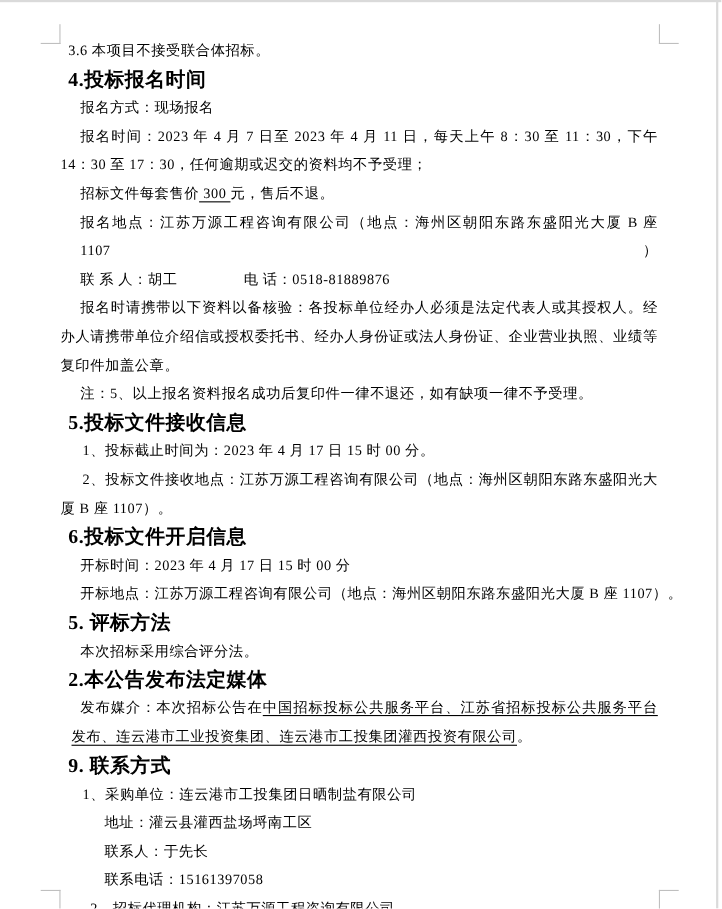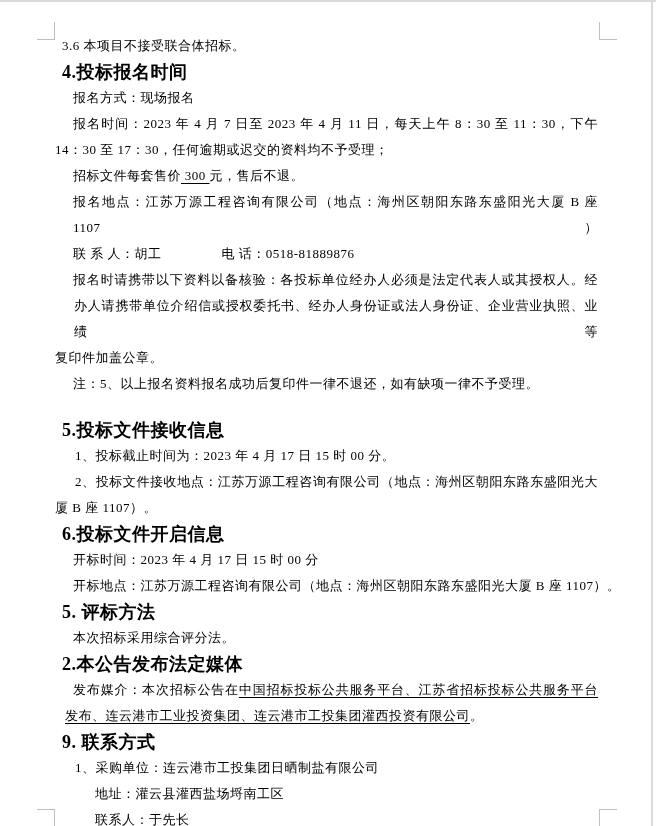--- a/index.html
+++ b/index.html
@@ -69,34 +69,34 @@
   <div class="doc" id="doc">
       <div class="line body" style="padding-left: 7px;"><span>3.6 本项目不接受联合体招标。</span></div>
       <div class="line heading" style="padding-left: 7px;"><span>4.投标报名时间</span></div>
       <div class="line body" style="padding-left: 18px;"><span>报名方式：现场报名</span></div>
       <div class="line body fill" style="padding-left: 18px;"><span>报名时间：2023 年 4 月 7 日至 2023 年 4 月 11 日，每天上午 8：30 至 11：30，下午</span></div>
       <div class="line body" style="padding-left: 0px;"><span>14：30 至 17：30，任何逾期或迟交的资料均不予受理；</span></div>
       <div class="line body" style="padding-left: 18px;"><span>招标文件每套售价</span><span class="u"> 300 </span><span>元，售后不退。</span></div>
       <div class="line body fill" style="padding-left: 18px;"><span>报名地点：江苏万源工程咨询有限公司（地点：海州区朝阳东路东盛阳光大厦 B 座 1107）</span></div>
       <div class="line body" style="padding-left: 18px;"><span>联 系 人：胡工                电 话：0518-81889876</span></div>
       <div class="line body fill" style="padding-left: 18px;"><span>报名时请携带以下资料以备核验：各投标单位经办人必须是法定代表人或其授权人。经</span></div>
-      <div class="line body fill" style="padding-left: 0px; margin-left: 19px;"><span>办人请携带单位介绍信或授权委托书、经办人身份证或法人身份证、企业营业执照、业绩等</span></div>
+      <div class="line body fill" style="padding-left: 0px;"><span>办人请携带单位介绍信或授权委托书、经办人身份证或法人身份证、企业营业执照、业绩等</span></div>
       <div class="line body" style="padding-left: 0px;"><span>复印件加盖公章。</span></div>
       <div class="line body" style="padding-left: 18px;"><span>注：5、以上报名资料报名成功后复印件一律不退还，如有缺项一律不予受理。</span></div>
-      <div class="line heading" style="padding-left: 7px; margin-top: 20px;"><span>5.投标文件接收信息</span></div>
+      <div class="line heading" style="padding-left: 7px;"><span>5.投标文件接收信息</span></div>
       <div class="line body" style="padding-left: 20px;"><span>1、投标截止时间为：2023 年 4 月 17 日 15 时 00 分。</span></div>
       <div class="line body fill" style="padding-left: 20px;"><span>2、投标文件接收地点：江苏万源工程咨询有限公司（地点：海州区朝阳东路东盛阳光大</span></div>
       <div class="line body" style="padding-left: 0px;"><span>厦 B 座 1107）。</span></div>
       <div class="line heading" style="padding-left: 7px;"><span>6.投标文件开启信息</span></div>
       <div class="line body" style="padding-left: 18px;"><span>开标时间：2023 年 4 月 17 日 15 时 00 分</span></div>
       <div class="line body" style="padding-left: 18px;"><span>开标地点：江苏万源工程咨询有限公司（地点：海州区朝阳东路东盛阳光大厦 B 座 1107）。</span></div>
       <div class="line heading" style="padding-left: 7px;"><span>5. 评标方法</span></div>
       <div class="line body" style="padding-left: 18px;"><span>本次招标采用综合评分法。</span></div>
       <div class="line heading" style="padding-left: 7px;"><span>2.本公告发布法定媒体</span></div>
-      <div class="line body fill" style="padding-left: 18px;"><span>发布媒介：本次招标公告在</span><span class="u">中国招标投标公共服务平台、江苏省招标投标公共服务平台</span></div>
+      <div class="line body fill" style="padding-left: 18px; font-family: Liberation Mono, monospace;"><span>发布媒介：本次招标公告在</span><span class="u">中国招标投标公共服务平台、江苏省招标投标公共服务平台</span></div>
       <div class="line body" style="padding-left: 0px; margin-left: 10px;"><span class="u">发布、连云港市工业投资集团、连云港市工投集团灌西投资有限公司</span><span>。</span></div>
       <div class="line heading" style="padding-left: 7px;"><span>9. 联系方式</span></div>
       <div class="line body" style="padding-left: 20px;"><span>1、采购单位：连云港市工投集团日晒制盐有限公司</span></div>
       <div class="line body" style="padding-left: 40px;"><span>地址：灌云县灌西盐场埒南工区</span></div>
       <div class="line body" style="padding-left: 40px;"><span>联系人：于先长</span></div>
       <div class="line body" style="padding-left: 40px;"><span>联系电话：15161397058</span></div>
       <div class="line body" style="padding-left: 27px;"><span>2、招标代理机构：江苏万源工程咨询有限公司</span></div>
     </div>
 </div>
 

